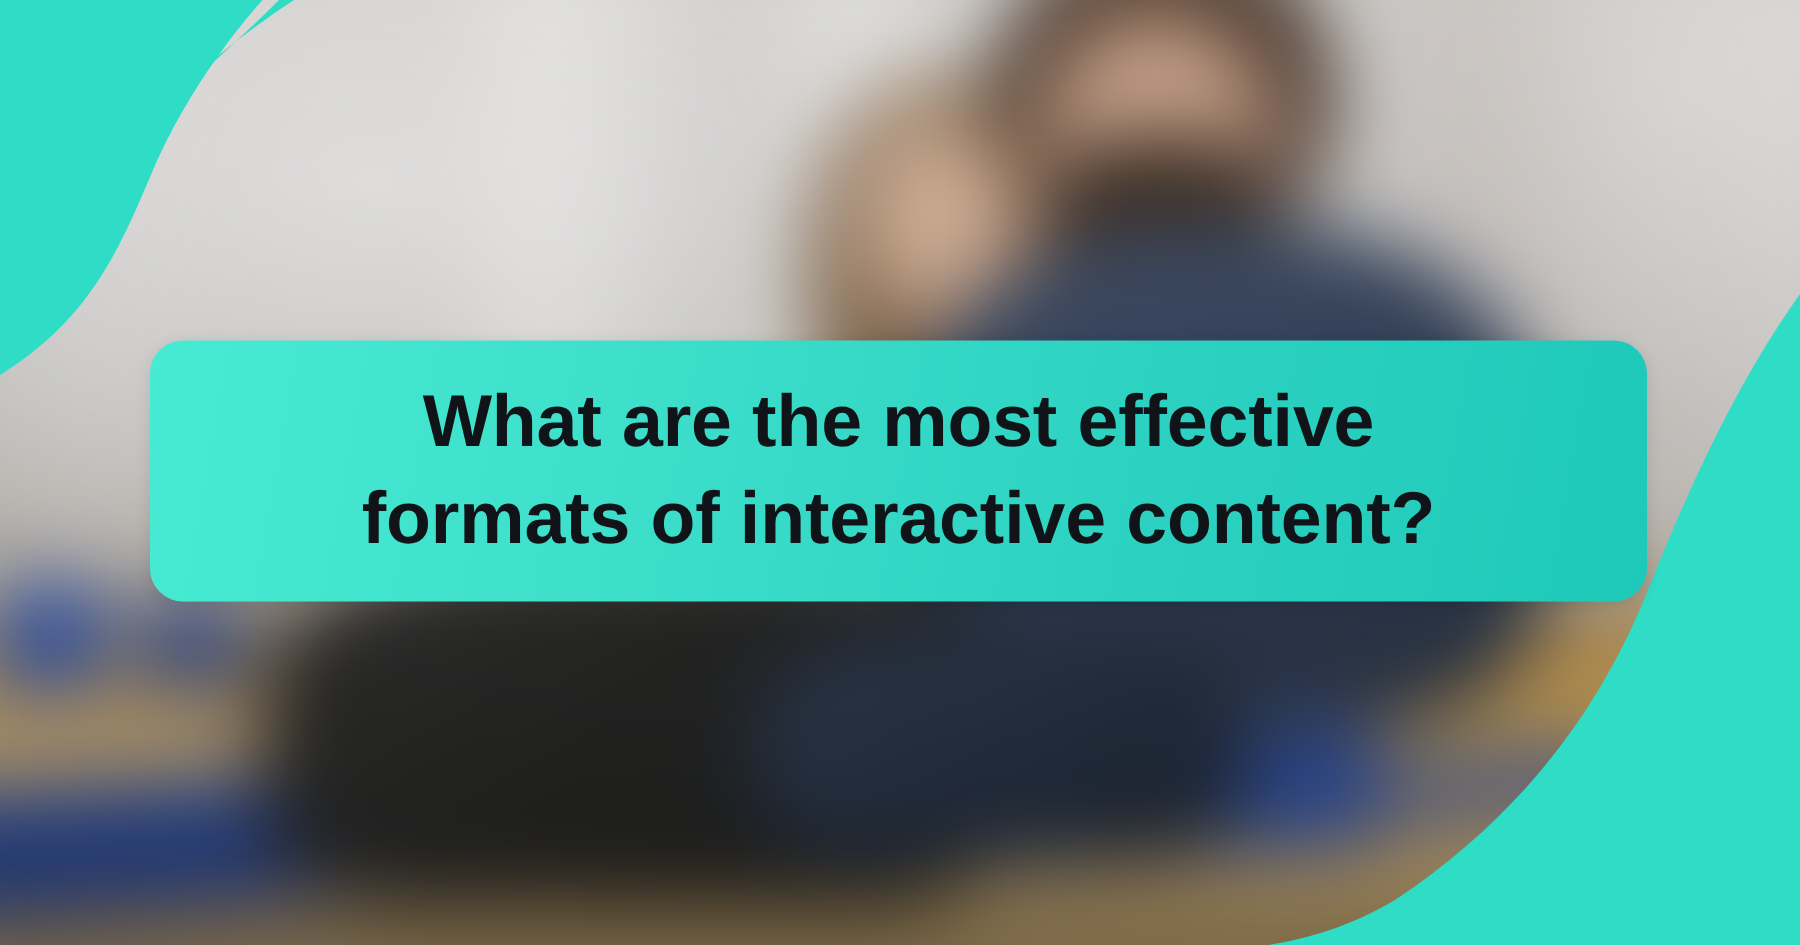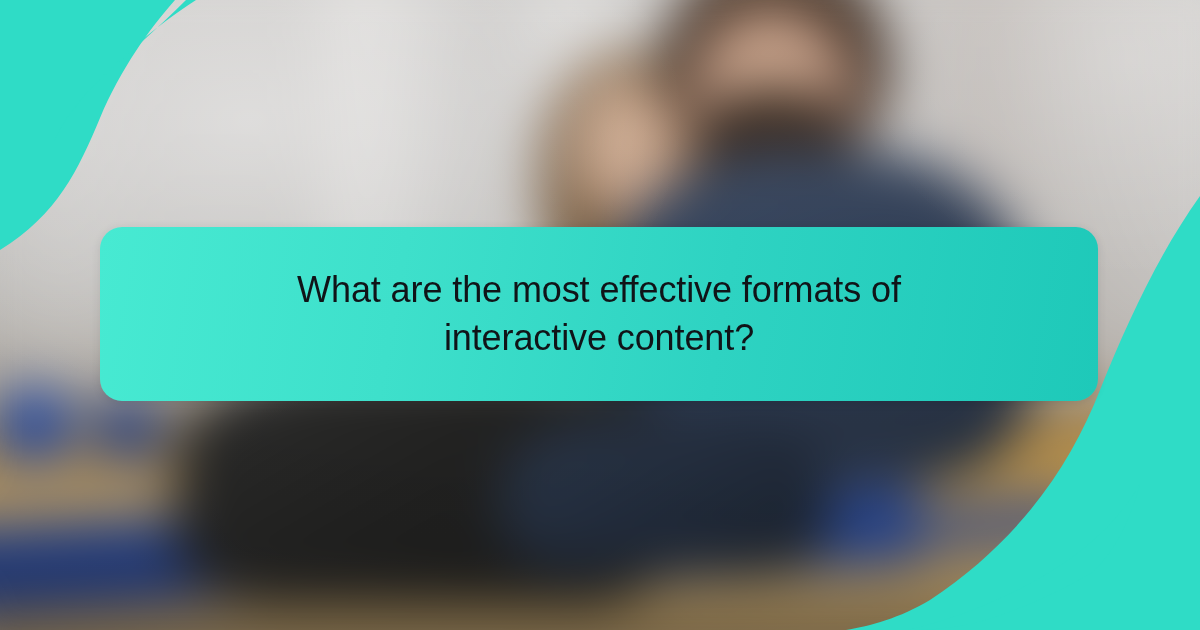--- a/index.html
+++ b/index.html
@@ -221,23 +221,23 @@
     display: flex;
     align-items: center;
     justify-content: center;
     box-sizing: border-box;
     padding: 0 52px;
   }
 
   .card-text {
     margin: 12px;
     text-align: center;
-    font-size: 36px;
+    font-size: 49px;
     line-height: 1.32;
-    font-weight: 400;
+    font-weight: 700;
     color: #101418;
     letter-spacing: -0.1px;
     max-width: 760px;
   }
 </style>
 </head>
 <body>
 
 <div id="stage">
 

